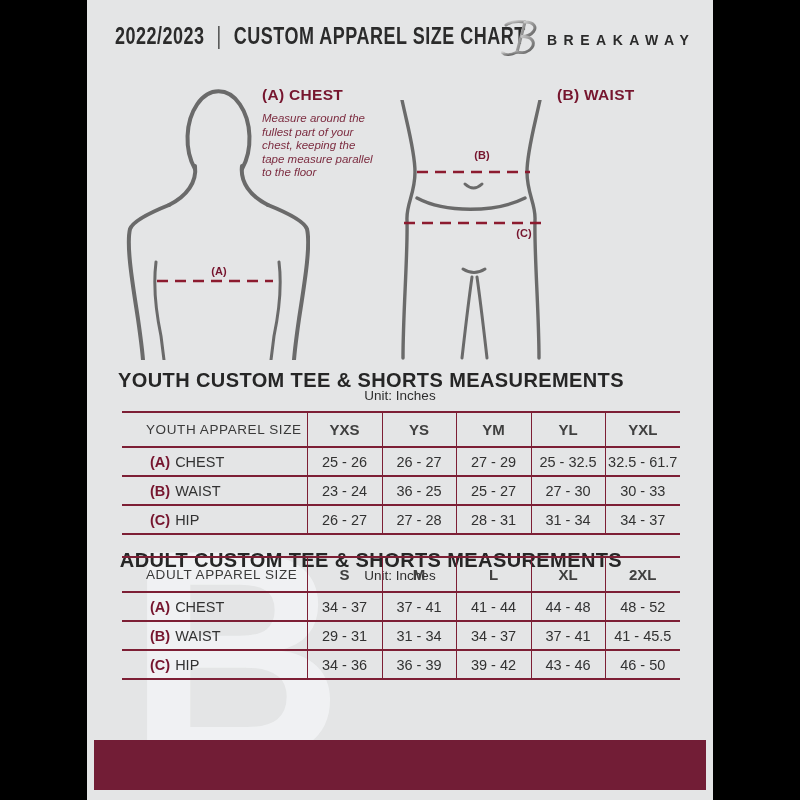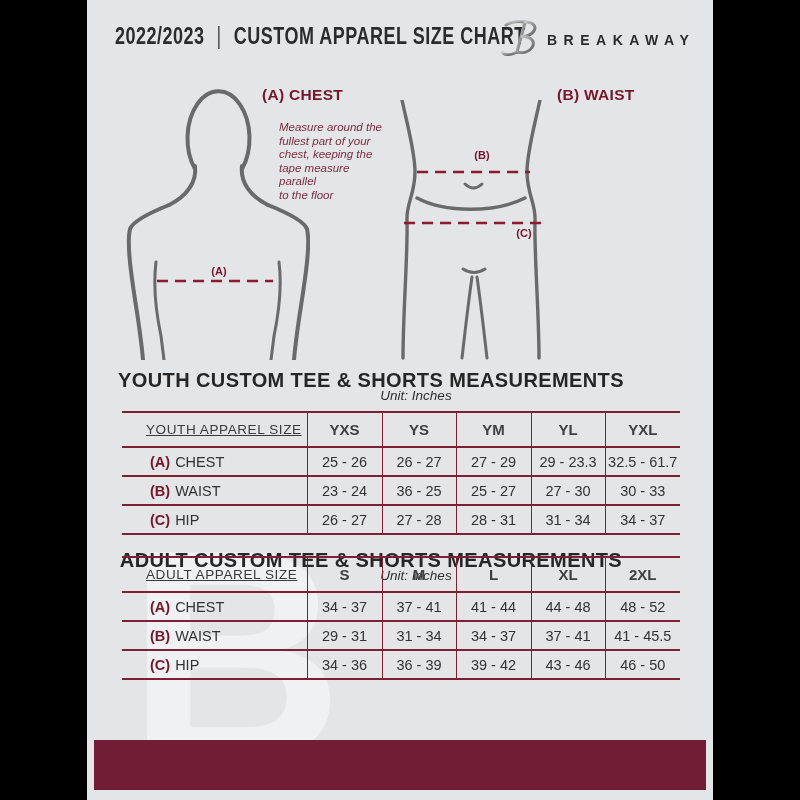--- a/index.html
+++ b/index.html
@@ -25,41 +25,41 @@
   .lblA{left:115px;top:265px;}
   .lblB{left:378px;top:149px;}
   .lblC{left:420px;top:227px;}
 
   
   .guide{position:absolute;color:#76152e;}
   .gA{left:175px;top:86px;width:140px;}
   .gB{left:470px;top:86px;width:152px;}
   .gC{left:470px;top:220px;width:160px;}
   .guide h3{margin:0 0 8px 0;font-size:15.5px;font-weight:800;letter-spacing:.3px;}
-  .guide p{margin:17px;font-size:11.5px;font-style:italic;font-weight:500;line-height:13.5px;
+  .guide p{margin:0;font-size:11.5px;font-style:italic;font-weight:500;line-height:13.5px;
            color:#7c2c40;white-space:pre-line;}
 
   
   .tbl-title{position:absolute;left:0;width:568px;text-align:center;color:#262626;
              font-size:20px;font-weight:bold;letter-spacing:.4px;}
   .tbl-unit{position:absolute;left:0;width:626px;text-align:center;color:#2e2e2e;
-            font-size:13.5px;font-style:italic;margin-left:16px;}
+            font-size:13.5px;}
   .yt-title{top:369px;} .yt-unit{top:388px;}
   .ad-title{top:549px;} .ad-unit{top:568px;}
 
   table.sizes{position:absolute;left:35px;width:558px;border-collapse:collapse;
               table-layout:fixed;border-top:2px solid #7d1f35;}
   .yt{top:411px;} .ad{top:556px;}
   table.sizes tr{border-bottom:2px solid #7d1f35;}
   table.sizes td{border-left:1.5px solid #7d1f35;text-align:center;vertical-align:middle;
                  font-size:14.5px;color:#323232;height:27px;padding:0;}
   table.sizes td.first{border-left:none;text-align:left;padding-left:24px;}
   table.sizes tr.head td{height:33px;font-weight:bold;font-size:15px;color:#404040;}
   .yt tr.head td{height:36px;}
-  table.sizes tr.head td.first{font-weight:normal;font-size:13.5px;letter-spacing:.6px;color:#3a3a3a;text-decoration:underline;}
+  table.sizes tr.head td.first{font-weight:normal;font-size:13.5px;letter-spacing:.6px;color:#3a3a3a;}
   td.rowlab{font-size:14.5px;color:#333;padding-left:28px !important;}
   .pfx{color:#76152e;font-weight:800;margin-right:5px;}
 
   
   .watermark{position:absolute;left:40px;top:535px;font-size:300px;line-height:240px;
              font-weight:bold;color:rgba(249,251,253,.55);z-index:0;pointer-events:none;}
   .content{position:absolute;inset:0;z-index:1;}
   .footer-bar{position:absolute;left:7px;top:740px;width:612px;height:50px;background:#721d36;}
 </style>
 </head>
@@ -157,21 +157,21 @@
           <td>YS</td>
           <td>YM</td>
           <td>YL</td>
           <td>YXL</td>
         </tr>
         <tr>
           <td class="first rowlab"><span class="pfx">(A)</span><span>CHEST</span></td>
           <td>25 - 26</td>
           <td>26 - 27</td>
           <td>27 - 29</td>
-          <td>29 - 23.3</td>
+          <td>25 - 32.5</td>
           <td>32.5 - 61.7</td>
         </tr>
         <tr>
           <td class="first rowlab"><span class="pfx">(B)</span><span>WAIST</span></td>
           <td>23 - 24</td>
           <td>36 - 25</td>
           <td>25 - 27</td>
           <td>27 - 30</td>
           <td>30 - 33</td>
         </tr>

